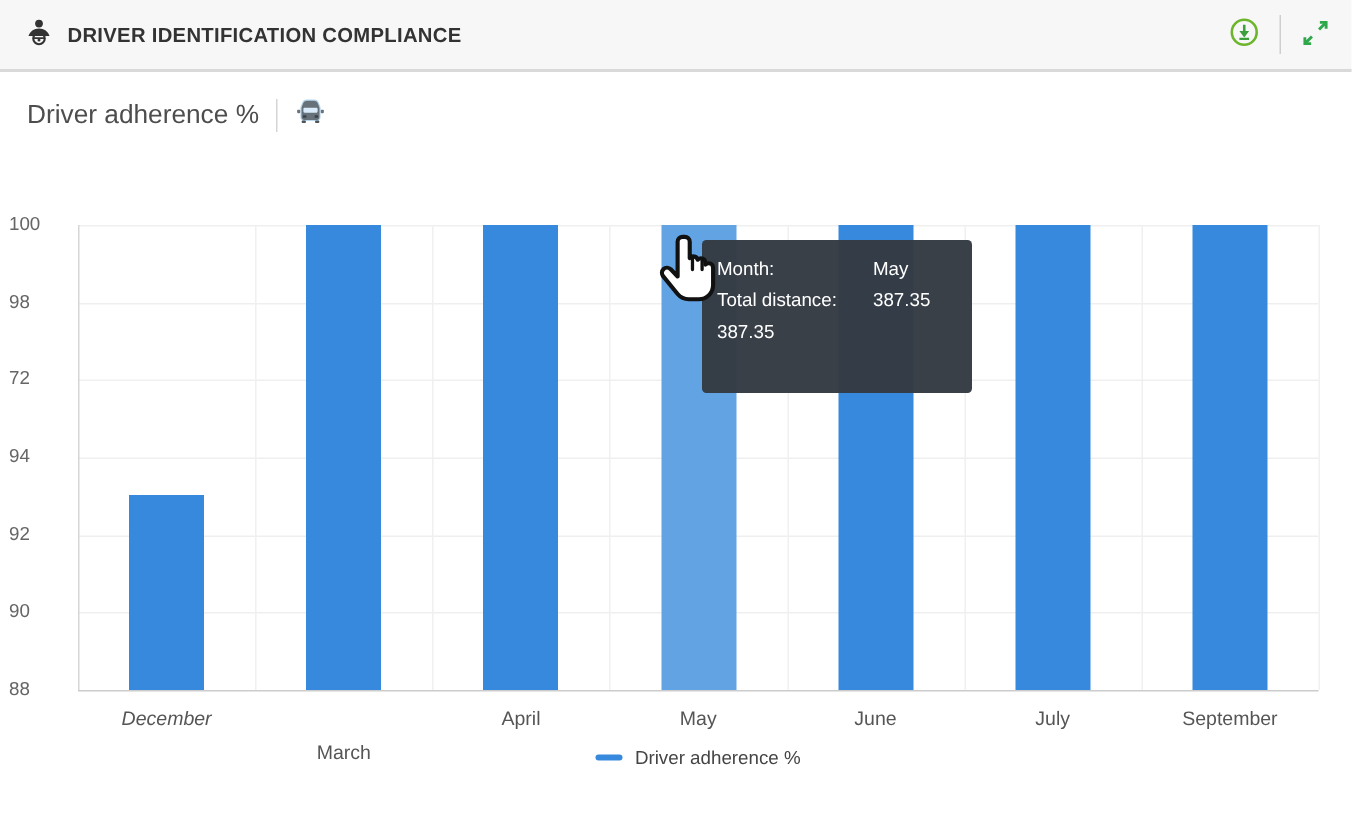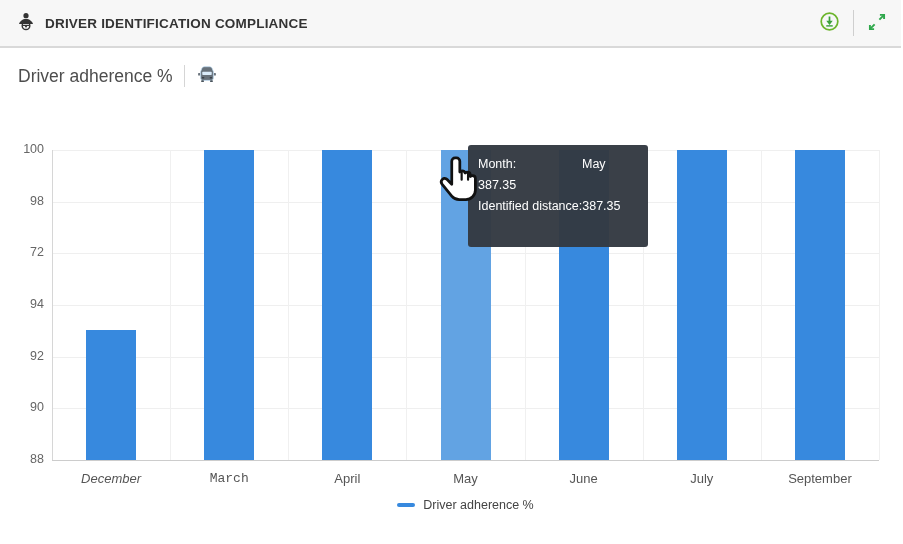--- a/index.html
+++ b/index.html
@@ -22,29 +22,29 @@
   .wtitle { font-size:17.5px; font-weight:400; color:#4d4d4d; }
   .title-divider { width:1px; height:22px; background:#d5d5d5; display:inline-block; }
   .subtitle { position:absolute; top:96px; left:18px; font-size:13.5px; color:#333; }
 
   
   #chart { position:absolute; inset:0; }
   .grid-h { position:absolute; height:1px; background:#efefef; }
   .grid-h.axis { background:#cccccc; }
   .grid-v { position:absolute; width:1px; background:#f0f0f0; }
   .grid-v.axis { background:#d6d6d6; }
-  .ytick { position:absolute; left:6px; width:38px; text-align:right; font-size:12.5px; color:#666; }
+  .ytick { position:absolute; left:6px; width:38px; font-size:12.5px; color:#666; }
   .xtick { position:absolute; width:110px; text-align:center; font-size:13px; color:#555; }
   .bar { position:absolute; }
   .legend { position:absolute; display:flex; align-items:center; justify-content:center; gap:8px; }
   .legend-dash { width:18px; height:4px; border-radius:2px; }
   .legend-label { font-size:12.5px; color:#444; }
 
   
-  .tooltip { position:absolute; left:468px; top:145px; width:180px; height:102px;
+  .tooltip { position:absolute; left:468px; top:160px; width:180px; height:102px;
              background:rgba(52,58,66,0.97); border-radius:3px; padding:9px 12px 9px 10px;
              z-index:5; }
   .tt-row { display:flex; line-height:21px; font-size:12.5px; color:#fff; white-space:nowrap; }
   .tt-label { flex:0 0 104px; }
   .tt-value { flex:1; }
 
   
   .cursor { position:absolute; left:438px; top:155px; z-index:9; }
 </style>
 </head>
@@ -125,21 +125,21 @@
       <div class="grid-v" style="left: 170.143px; top: 150px; height: 310px;"></div>
       <div class="grid-v" style="left: 288.286px; top: 150px; height: 310px;"></div>
       <div class="grid-v" style="left: 406.429px; top: 150px; height: 310px;"></div>
       <div class="grid-v" style="left: 524.571px; top: 150px; height: 310px;"></div>
       <div class="grid-v" style="left: 642.714px; top: 150px; height: 310px;"></div>
       <div class="grid-v" style="left: 760.857px; top: 150px; height: 310px;"></div>
       <div class="grid-v" style="left: 879px; top: 150px; height: 310px;"></div>
       <div class="bar" style="left: 86.0714px; top: 329.542px; width: 50px; height: 130.458px; background: rgb(55, 137, 222);"></div>
       <div class="xtick" style="left: 56.0714px; top: 471px; font-style: italic;">December</div>
       <div class="bar" style="left: 204.214px; top: 150px; width: 50px; height: 310px; background: rgb(55, 137, 222);"></div>
-      <div class="xtick" style="left: 174.214px; top: 471px; font-family: Liberation Mono, monospace;">March</div>
+      <div class="xtick" style="left: 174.214px; top: 494px;">March</div>
       <div class="bar" style="left: 322.357px; top: 150px; width: 50px; height: 310px; background: rgb(55, 137, 222);"></div>
       <div class="xtick" style="left: 292.357px; top: 471px;">April</div>
       <div class="bar" style="left: 440.5px; top: 150px; width: 50px; height: 310px; background: rgb(98, 163, 227);"></div>
       <div class="xtick" style="left: 410.5px; top: 471px;">May</div>
       <div class="bar" style="left: 558.643px; top: 150px; width: 50px; height: 310px; background: rgb(55, 137, 222);"></div>
       <div class="xtick" style="left: 528.643px; top: 471px;">June</div>
       <div class="bar" style="left: 676.786px; top: 150px; width: 50px; height: 310px; background: rgb(55, 137, 222);"></div>
       <div class="xtick" style="left: 646.786px; top: 471px;">July</div>
       <div class="bar" style="left: 794.929px; top: 150px; width: 50px; height: 310px; background: rgb(55, 137, 222);"></div>
       <div class="xtick" style="left: 764.929px; top: 471px;">September</div>
@@ -148,24 +148,24 @@
         <span class="legend-label">Driver adherence %</span>
       </div>
     </div>
 
   <div class="tooltip" id="tooltip" style="background: rgba(52, 58, 66, 0.97);">
       <div class="tt-row">
         <span class="tt-label">Month:</span>
         <span class="tt-value">May</span>
       </div>
       <div class="tt-row">
+        <span class="tt-label">Total distance:</span>
         <span class="tt-value">387.35</span>
       </div>
       <div class="tt-row">
-        <span class="tt-label">Identified distance:</span>
         <span class="tt-value">387.35</span>
       </div>
     </div>
 
   <div class="cursor">
     <svg width="44" height="52" viewBox="0 0 24 28">
       <path d="M9.3 1.4c-1 0-1.8.8-1.8 1.8v12.6l-2.5-2.6c-.7-.7-1.9-.8-2.6-.1-.7.7-.8 1.8-.2 2.6l5.3 6.5c1 1.2 2.5 1.9 4.1 1.9h3.6c2.9 0 5.2-2.3 5.2-5.2v-6.3c0-.9-.7-1.6-1.6-1.6-.5 0-.9.2-1.2.5v-.7c0-.9-.7-1.6-1.6-1.6-.5 0-.9.2-1.2.5-.2-.7-.9-1.2-1.6-1.2-.5 0-1 .2-1.3.6V3.2c0-1-.8-1.8-1.8-1.8z" fill="#fff" stroke="#111" stroke-width="1.5" stroke-linejoin="round"></path>
       <path d="M12.9 9.2v4.1M16.4 9.8v3.5" fill="none" stroke="#111" stroke-width="1.2" stroke-linecap="round"></path>
     </svg>
   </div>

